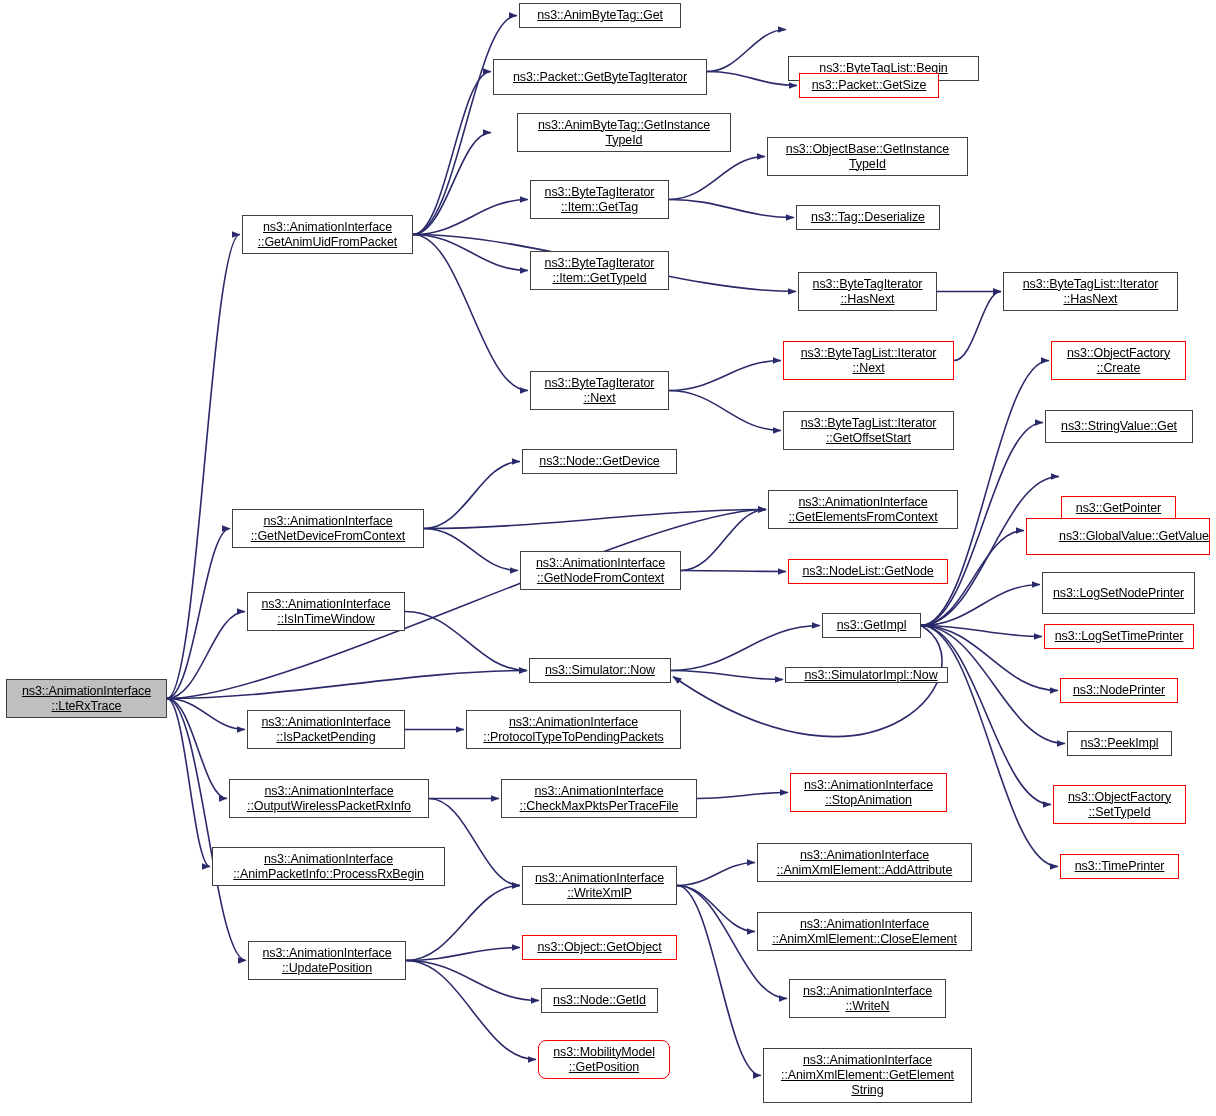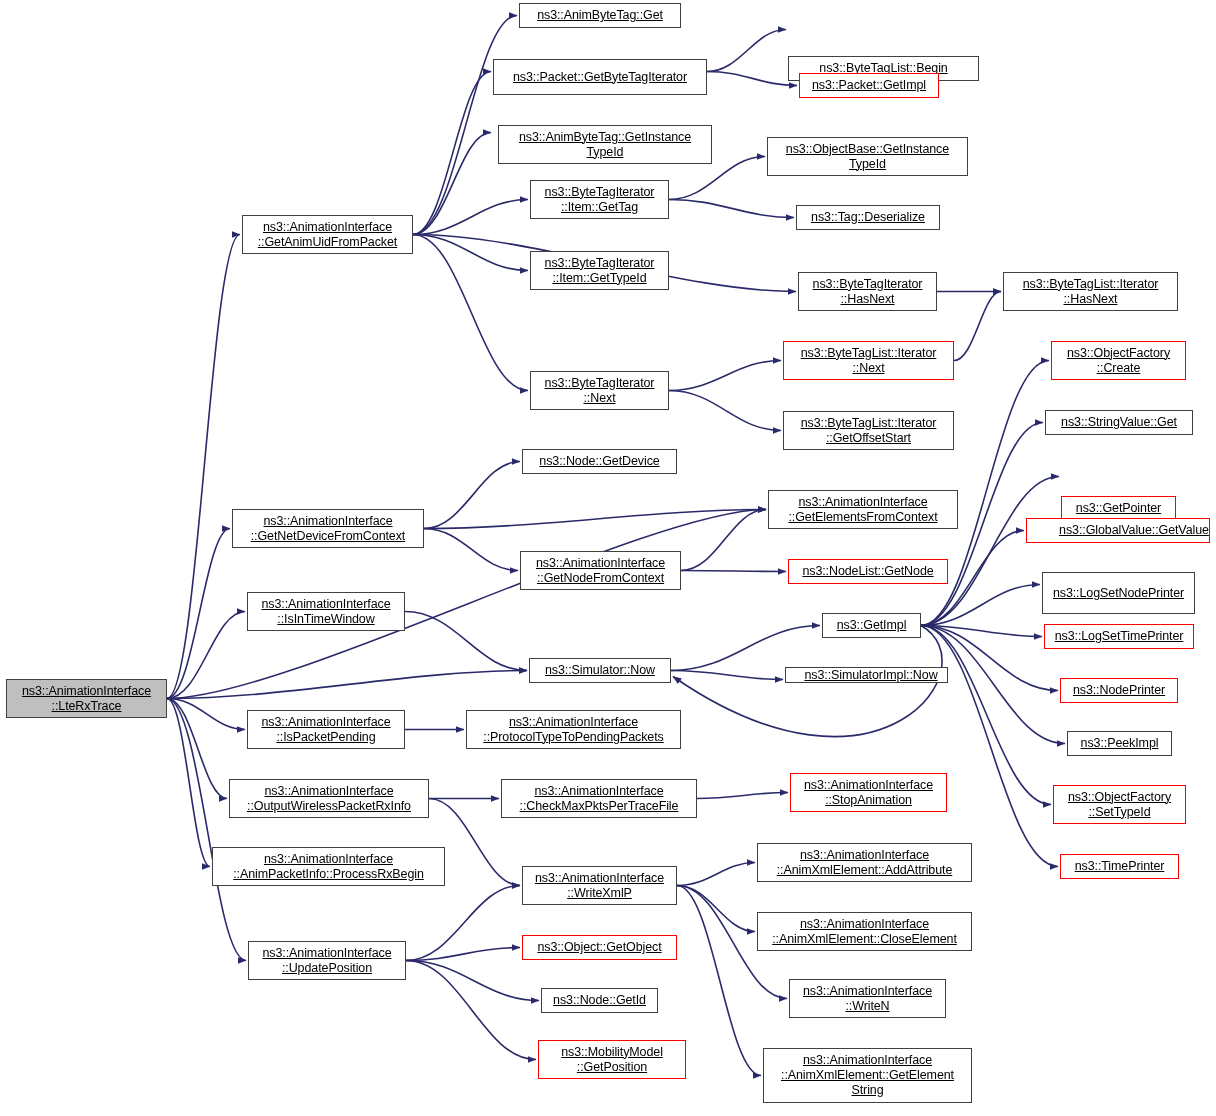--- a/index.html
+++ b/index.html
@@ -88,37 +88,37 @@
       </div>
       <div class="node" style="left: 242px; top: 215px; width: 171px; height: 39px;">
         <span>ns3::AnimationInterface<br>::GetAnimUidFromPacket</span>
       </div>
       <div class="node" style="left: 519px; top: 3px; width: 162px; height: 25px;">
         <span>ns3::AnimByteTag::Get</span>
       </div>
       <div class="node" style="left: 493px; top: 59px; width: 214px; height: 36px;">
         <span>ns3::Packet::GetByteTagIterator</span>
       </div>
-      <div class="node" style="left: 498px; top: 113px; width: 214px; height: 39px; margin-top: 12px;">
+      <div class="node" style="left: 517px; top: 113px; width: 214px; height: 39px;">
         <span>ns3::AnimByteTag::GetInstance<br>TypeId</span>
       </div>
       <div class="node" style="left: 530px; top: 180px; width: 139px; height: 39px;">
         <span>ns3::ByteTagIterator<br>::Item::GetTag</span>
       </div>
       <div class="node" style="left: 530px; top: 251px; width: 139px; height: 39px;">
         <span>ns3::ByteTagIterator<br>::Item::GetTypeId</span>
       </div>
       <div class="node" style="left: 530px; top: 371px; width: 139px; height: 39px;">
         <span>ns3::ByteTagIterator<br>::Next</span>
       </div>
       <div class="node" style="left: 788px; top: 17px; width: 191px; height: 25px; margin-top: 39px;">
         <span>ns3::ByteTagList::Begin</span>
       </div>
       <div class="node red" style="left: 799px; top: 73px; width: 140px; height: 25px;">
-        <span>ns3::Packet::GetImpl</span>
+        <span>ns3::Packet::GetSize</span>
       </div>
       <div class="node" style="left: 767px; top: 137px; width: 201px; height: 39px;">
         <span>ns3::ObjectBase::GetInstance<br>TypeId</span>
       </div>
       <div class="node" style="left: 796px; top: 205px; width: 144px; height: 25px;">
         <span>ns3::Tag::Deserialize</span>
       </div>
       <div class="node" style="left: 798px; top: 272px; width: 139px; height: 39px;">
         <span>ns3::ByteTagIterator<br>::HasNext</span>
       </div>
@@ -127,27 +127,27 @@
       </div>
       <div class="node" style="left: 783px; top: 411px; width: 171px; height: 39px;">
         <span>ns3::ByteTagList::Iterator<br>::GetOffsetStart</span>
       </div>
       <div class="node" style="left: 1003px; top: 272px; width: 175px; height: 39px;">
         <span>ns3::ByteTagList::Iterator<br>::HasNext</span>
       </div>
       <div class="node red" style="left: 1051px; top: 341px; width: 135px; height: 39px;">
         <span>ns3::ObjectFactory<br>::Create</span>
       </div>
-      <div class="node" style="left: 1045px; top: 410px; width: 148px; height: 25px;">
+      <div class="node" style="left: 1045px; top: 410px; width: 148px; height: 33px;">
         <span>ns3::StringValue::Get</span>
       </div>
       <div class="node red" style="left: 1061px; top: 464px; width: 115px; height: 25px; margin-top: 32px;">
         <span>ns3::GetPointer</span>
       </div>
-      <div class="node red" style="left: 1026px; top: 518px; width: 184px; height: 25px; padding-left: 32px;">
+      <div class="node red" style="left: 1026px; top: 518px; width: 184px; height: 37px; padding-left: 32px;">
         <span>ns3::GlobalValue::GetValue</span>
       </div>
       <div class="node" style="left: 1042px; top: 572px; width: 153px; height: 42px;">
         <span>ns3::LogSetNodePrinter</span>
       </div>
       <div class="node red" style="left: 1044px; top: 624px; width: 150px; height: 25px;">
         <span>ns3::LogSetTimePrinter</span>
       </div>
       <div class="node red" style="left: 1060px; top: 678px; width: 118px; height: 25px;">
         <span>ns3::NodePrinter</span>
@@ -223,17 +223,17 @@
       </div>
       <div class="node" style="left: 248px; top: 941px; width: 158px; height: 39px;">
         <span>ns3::AnimationInterface<br>::UpdatePosition</span>
       </div>
       <div class="node red" style="left: 522px; top: 935px; width: 155px; height: 25px;">
         <span>ns3::Object::GetObject</span>
       </div>
       <div class="node" style="left: 541px; top: 988px; width: 117px; height: 25px;">
         <span>ns3::Node::GetId</span>
       </div>
-      <div class="node red" style="left: 538px; top: 1040px; width: 148px; height: 39px;">
+      <div class="node red" style="left: 538px; top: 1040px; width: 132px; height: 39px; border-radius: 8px;">
         <span>ns3::MobilityModel<br>::GetPosition</span>
       </div>
     </div>
 </div>
 
 </body></html>

